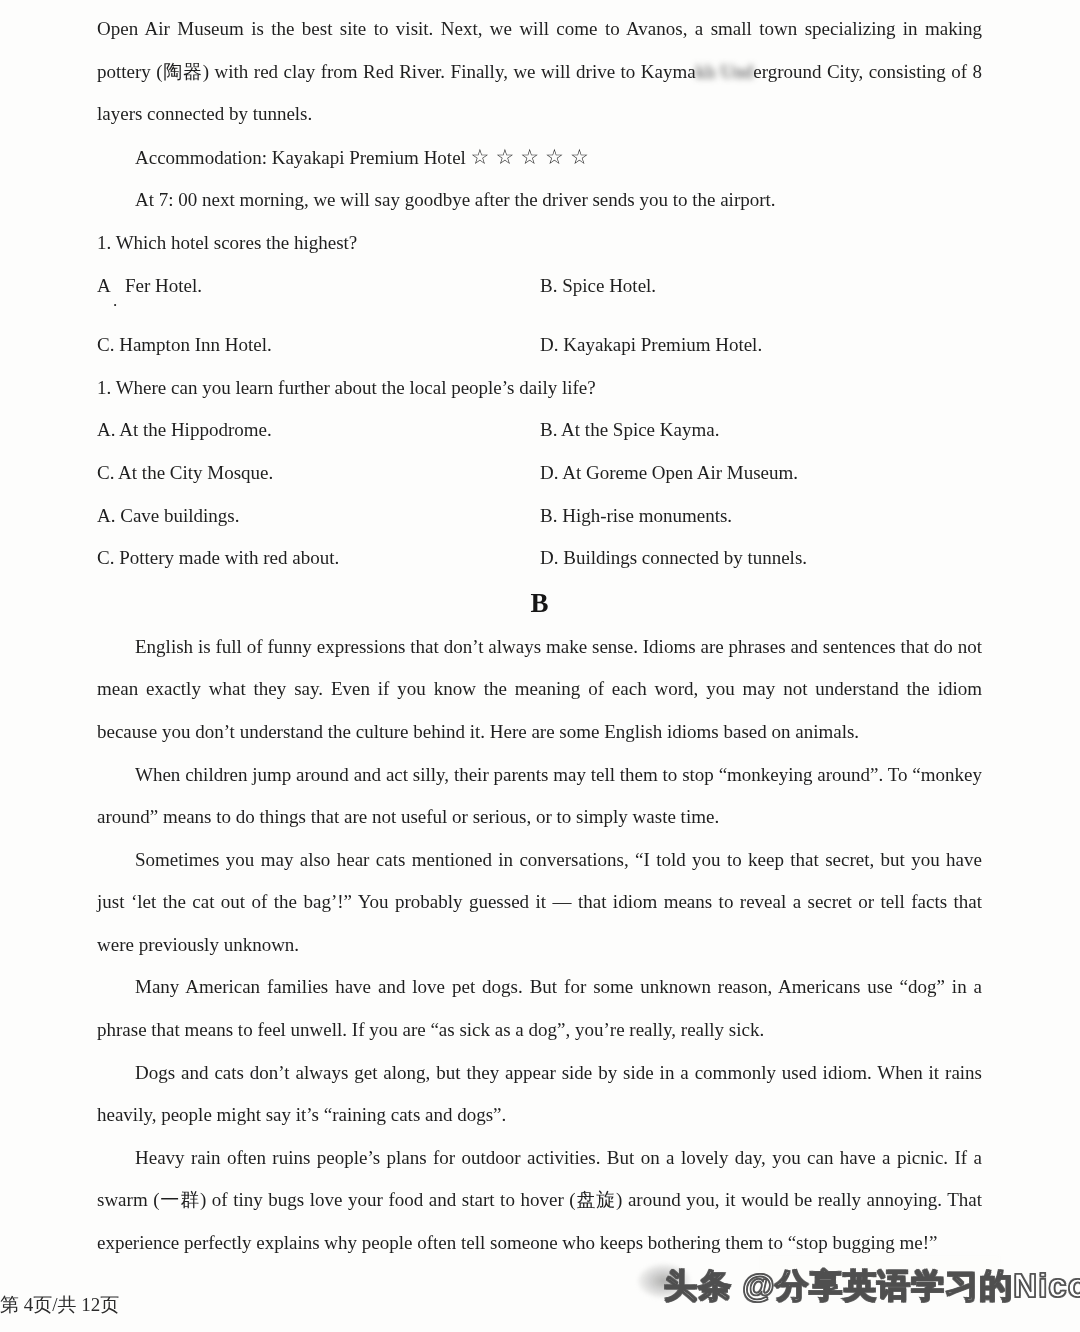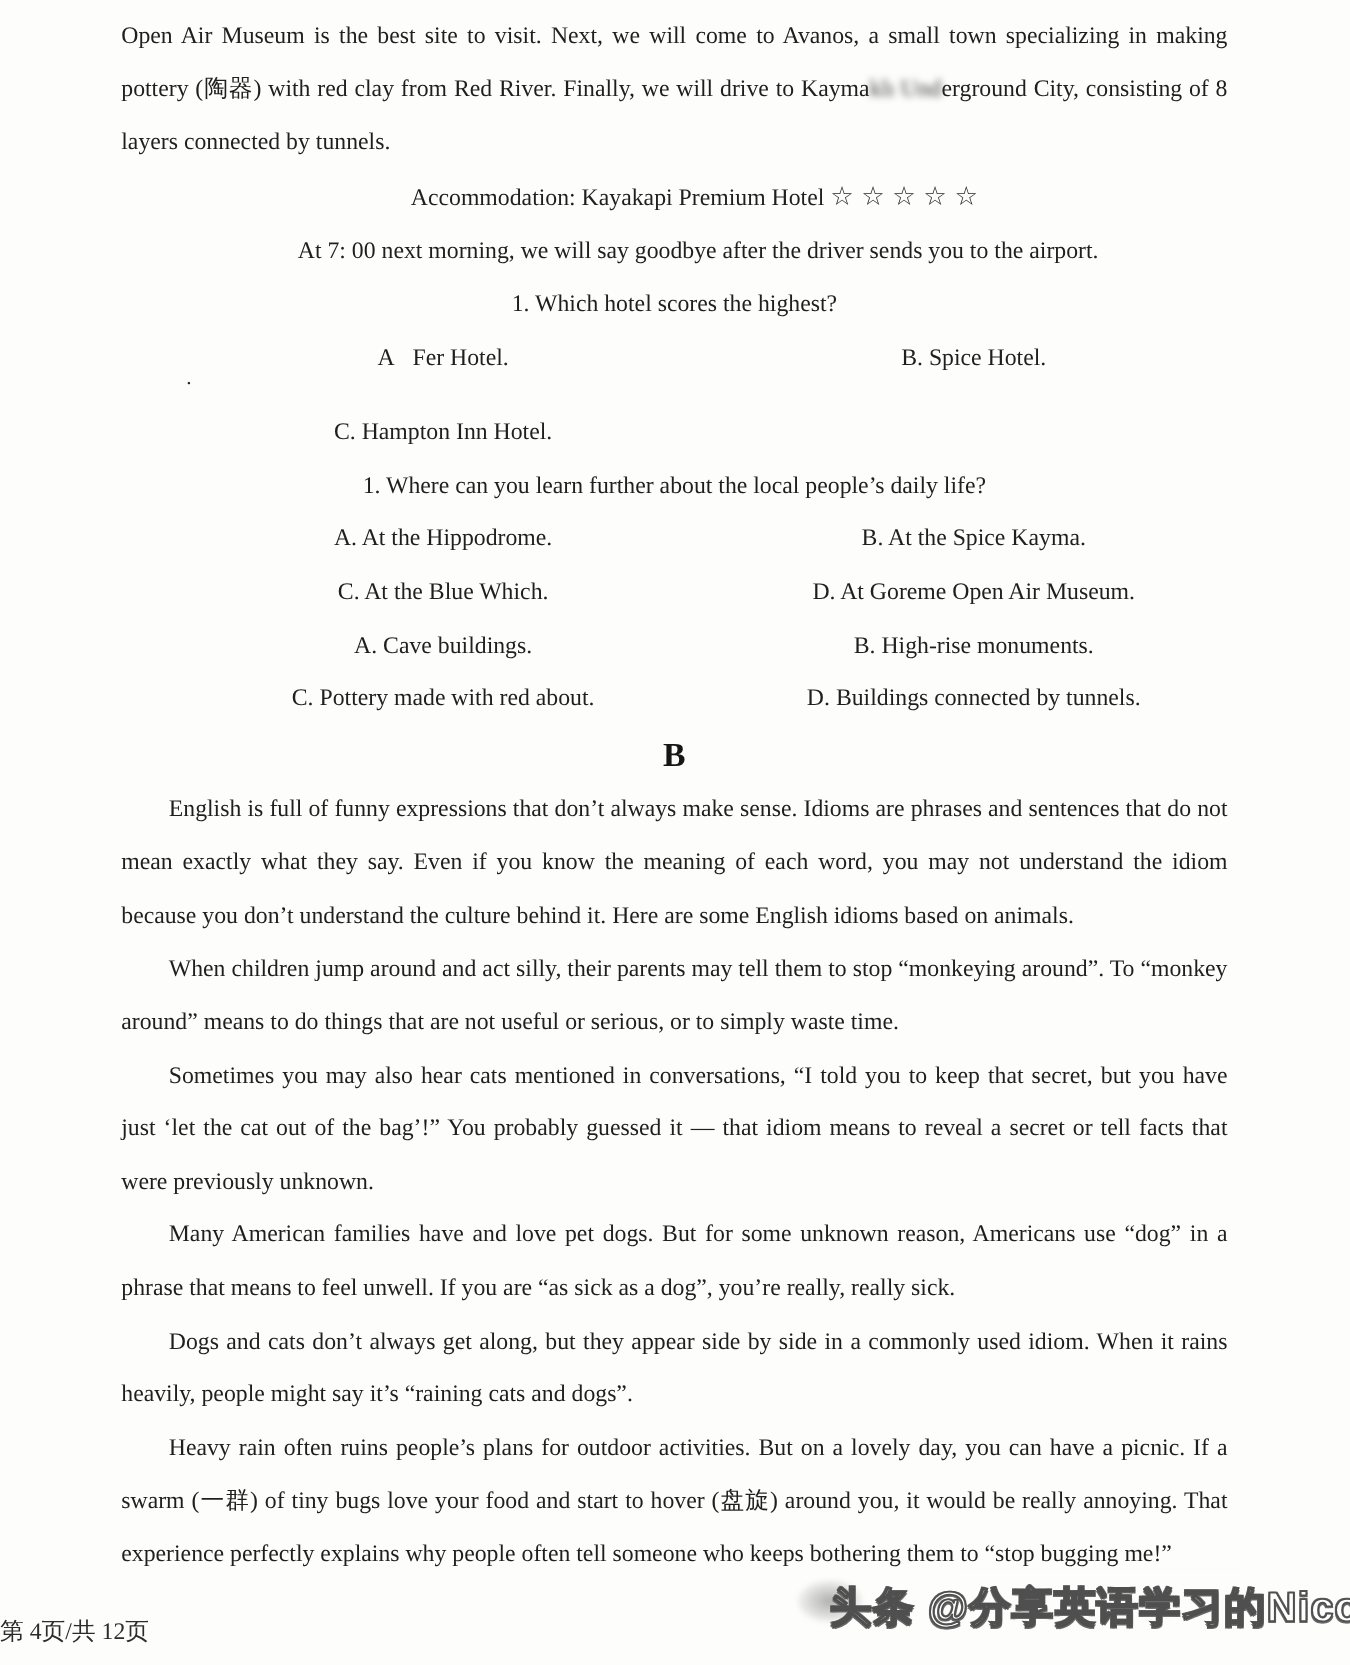--- a/index.html
+++ b/index.html
@@ -16,39 +16,37 @@
     color: #1f1f1f;
   }
   .content {
     position: absolute;
     left: 97px; top: 8px; width: 885px;
   }
   .line, .para, .opt-row {
     font-size: 19px;
     line-height: 42.6px;
     margin: 0;
-    text-align: center;
   }
   .para { text-align: justify; }
   .indent { text-indent: 38px; }
   .smudged {
     display: inline-block;
     filter: blur(3px);
     color: #3a3a3a;
   }
   .stars {
     letter-spacing: 6px;
     font-size: 21px;
     color: #2a2a2a;
   }
   .opt-row {
     display: grid;
     grid-template-columns: 443px 1fr;
     position: relative;
-    margin-left: 36px;
   }
   .q1-gap { margin-bottom: 17px; }
   .stray-dot {
     position: absolute;
     left: 16px; top: 31px;
     font-size: 17px;
     line-height: 10px;
     color: #222;
   }
   .section-heading {
@@ -110,31 +108,32 @@
 
     <div class="question">
       <p class="line">1. Which hotel scores the highest?</p>
       <div class="opt-row q1-gap">
         <span class="opt">A&nbsp;&nbsp;&nbsp;Fer Hotel.</span>
         <span class="opt">B. Spice Hotel.</span>
         <span class="stray-dot">.</span>
       </div>
       <div class="opt-row">
         <span class="opt">C. Hampton Inn Hotel.</span>
+        <span class="opt">D. Kayakapi Premium Hotel.</span>
       </div>
     </div>
 
     <div class="question">
       <p class="line">1. Where can you learn further about the local people’s daily life?</p>
       <div class="opt-row">
         <span class="opt">A. At the Hippodrome.</span>
         <span class="opt">B. At the Spice Kayma.</span>
       </div>
       <div class="opt-row">
-        <span class="opt">C. At the Blue Which.</span>
+        <span class="opt">C. At the City Mosque.</span>
         <span class="opt">D. At Goreme Open Air Museum.</span>
       </div>
     </div>
 
     <div class="question">
       <div class="opt-row">
         <span class="opt">A. Cave buildings.</span>
         <span class="opt">B. High-rise monuments.</span>
       </div>
       <div class="opt-row">

